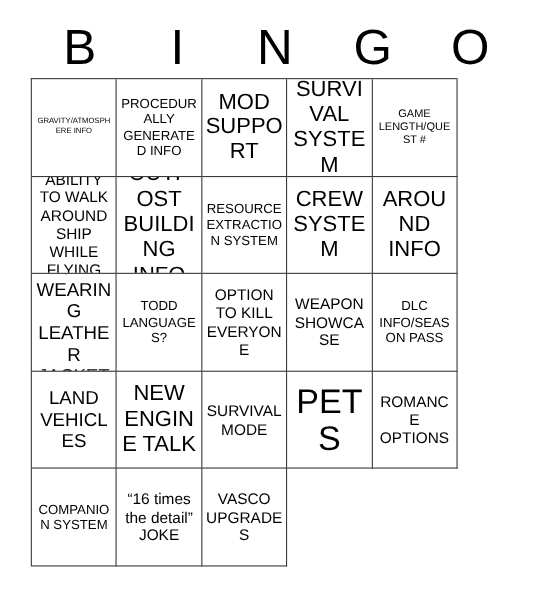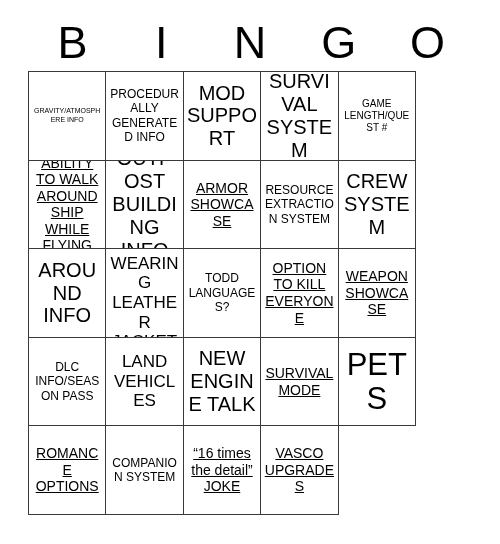--- a/index.html
+++ b/index.html
@@ -66,21 +66,21 @@
   .cell span {
     display: block;
     width: 100%;
     line-height: 1.12;
     word-wrap: break-word;
   }
   
   .sz-xxs span { font-size: 7px;  line-height: 1.25; }
   .sz-xs  span { font-size: 10px; line-height: 1.22; }
   .sz-s   span { font-size: 12px; line-height: 1.2; }
-  .sz-m   span { font-size: 14px; line-height: 1.18; text-decoration: underline; }
+  .sz-m   span { font-size: 14px; line-height: 1.18; }
   .sz-l   span { font-size: 17px; line-height: 1.15; }
   .sz-xl  span { font-size: 20px; line-height: 1.14; }
   .sz-xxl span { font-size: 31px; line-height: 1.1; }
 </style>
 </head>
 <body>
 
 <div class="card">
 
   <div class="header-row">
@@ -106,23 +106,20 @@
       </div>
     <div class="cell sz-xs">
         <span>GAME LENGTH/QUEST #</span>
       </div>
 
     <div class="cell sz-m">
         <span>ABILITY TO WALK AROUND SHIP WHILE FLYING</span>
       </div>
     <div class="cell sz-xl">
         <span>OUTPOST BUILDING INFO</span>
-      </div>
-    <div class="cell sz-m">
-        <span>ARMOR SHOWCASE</span>
       </div>
     <div class="cell sz-s">
         <span>RESOURCE EXTRACTION SYSTEM</span>
       </div>
     <div class="cell sz-xl">
         <span>CREW SYSTEM</span>
       </div>
 
     <div class="cell sz-xl">
         <span>AROUND INFO</span>

